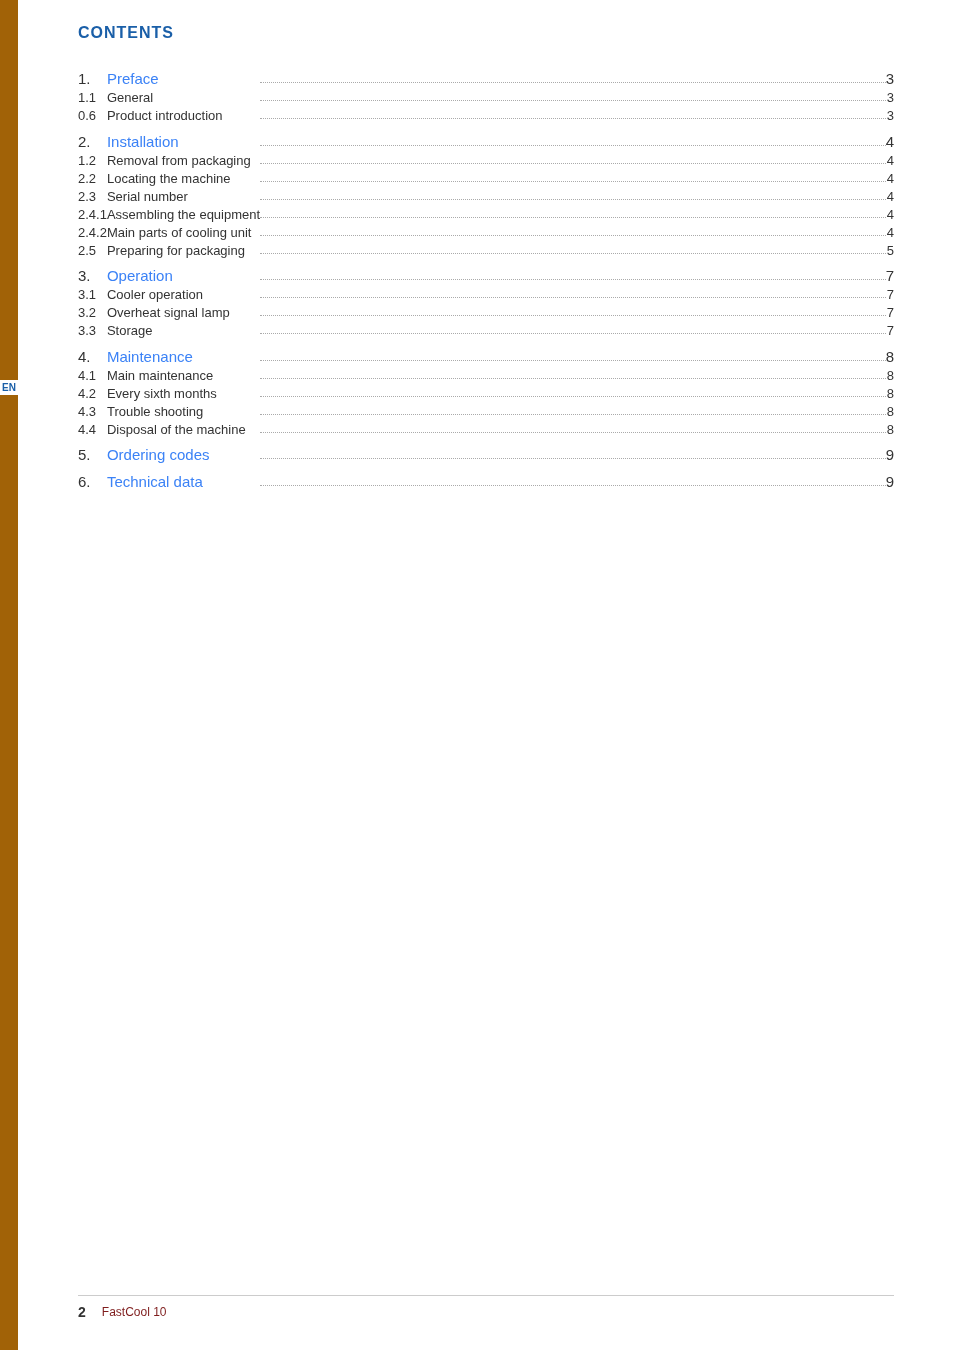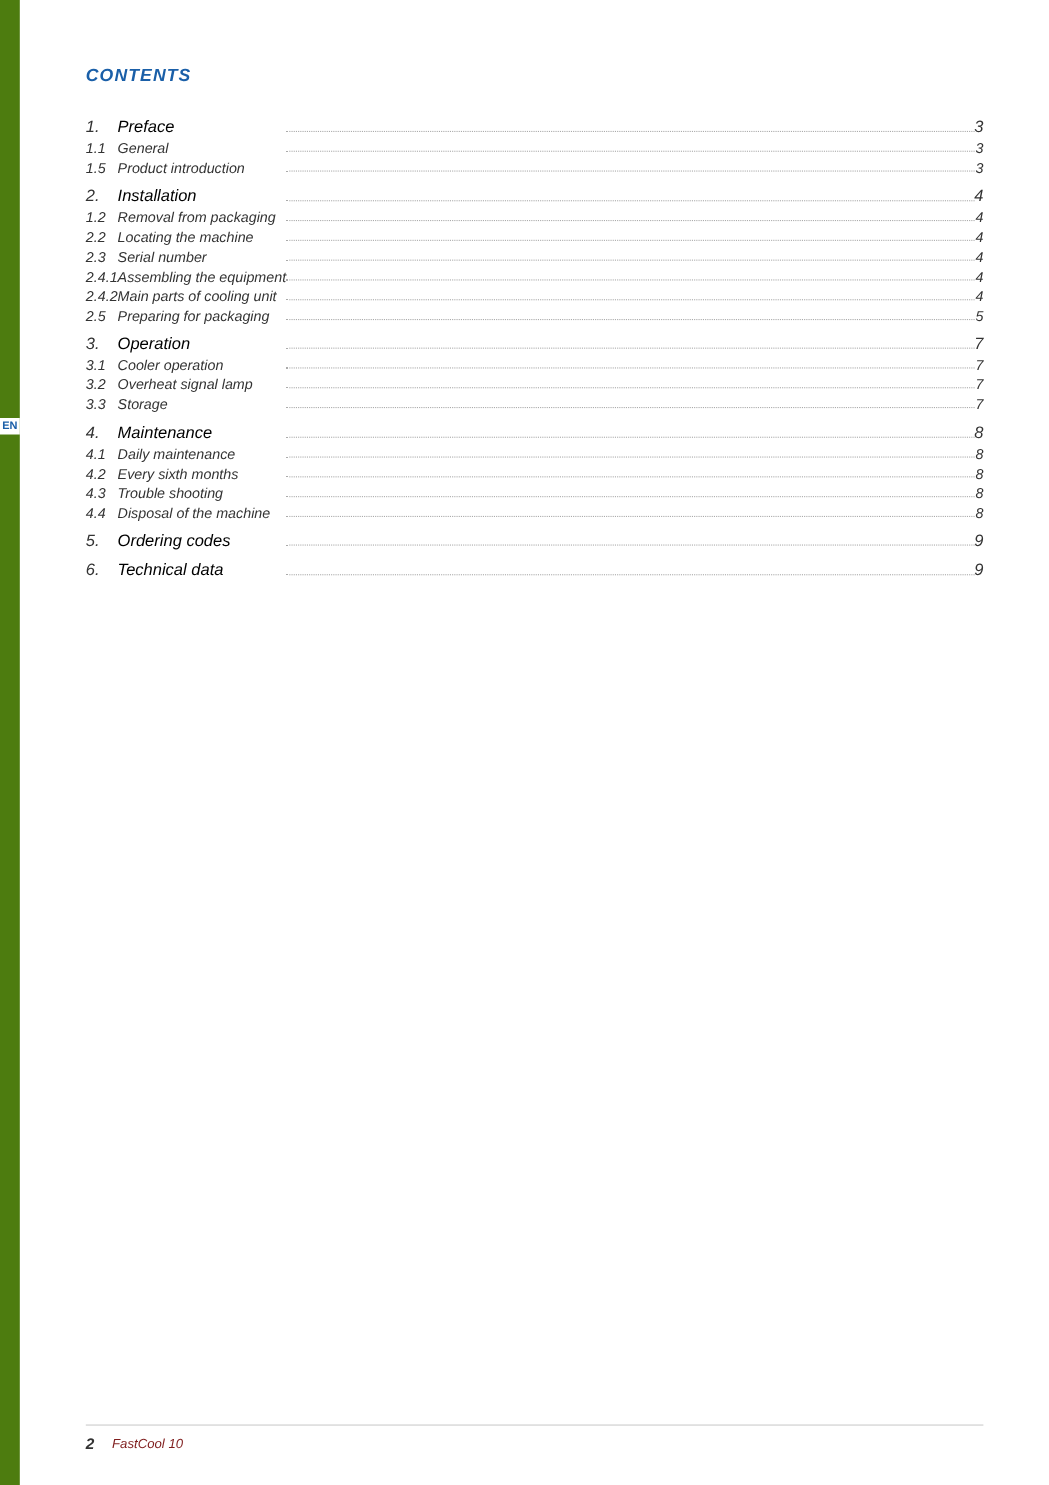--- a/index.html
+++ b/index.html
@@ -17,21 +17,21 @@
       width: 954px;
       min-height: 1350px;
       background: #ffffff;
       position: relative;
       display: flex;
     }
 
     
     .left-border {
       width: 18px;
-      background: #4d7c0f;
+      background: #a16207;
       flex-shrink: 0;
       position: relative;
     }
 
     
     .en-label {
       position: absolute;
       top: 380px;
       left: 0;
       width: 18px;
@@ -39,23 +39,22 @@
       font-size: 10px;
       font-weight: bold;
       color: #1a5fa8;
       writing-mode: horizontal-tb;
       background: #ffffff;
       padding: 2px 0;
     }
 
     .page-content {
       flex: 1;
-      padding: 61px 60px 40px 60px;
+      padding: 24px 60px 40px 60px;
       position: relative;
-      font-style: italic;
     }
 
     .contents-title {
       font-size: 16px;
       font-weight: bold;
       color: #1a5fa8;
       margin-bottom: 20px;
       letter-spacing: 1px;
     }
 
@@ -82,21 +81,21 @@
       color: #333;
     }
 
     .toc-label {
       color: #444;
       white-space: nowrap;
     }
 
     .toc-label.section {
       font-size: 15px;
-      color: #000000;
+      color: #3b82f6;
     }
 
     .toc-page {
       text-align: right;
       white-space: nowrap;
       color: #444;
       font-size: 13px;
       width: 30px;
     }
 
@@ -183,21 +182,21 @@
     </tr>
           <tr>
           <td class="toc-num sub-num">1.1</td>
           <td class="toc-label">General</td>
           <td class="toc-dots-cell">
               <span class="dot-line"></span>
             </td>
           <td class="toc-page">3</td>
         </tr>
           <tr>
-          <td class="toc-num sub-num">1.5</td>
+          <td class="toc-num sub-num">0.6</td>
           <td class="toc-label">Product introduction</td>
           <td class="toc-dots-cell">
               <span class="dot-line"></span>
             </td>
           <td class="toc-page">3</td>
         </tr>
           <tr class="section-row">
       <td class="toc-num section">2.</td>
       <td class="toc-label section">Installation</td>
       <td class="toc-dots-cell">
@@ -288,21 +287,21 @@
           <tr class="section-row">
       <td class="toc-num section">4.</td>
       <td class="toc-label section">Maintenance</td>
       <td class="toc-dots-cell">
               <span class="dot-line"></span>
             </td>
       <td class="toc-page section">8</td>
     </tr>
           <tr>
           <td class="toc-num sub-num">4.1</td>
-          <td class="toc-label">Daily maintenance</td>
+          <td class="toc-label">Main maintenance</td>
           <td class="toc-dots-cell">
               <span class="dot-line"></span>
             </td>
           <td class="toc-page">8</td>
         </tr>
           <tr>
           <td class="toc-num sub-num">4.2</td>
           <td class="toc-label">Every sixth months</td>
           <td class="toc-dots-cell">
               <span class="dot-line"></span>

